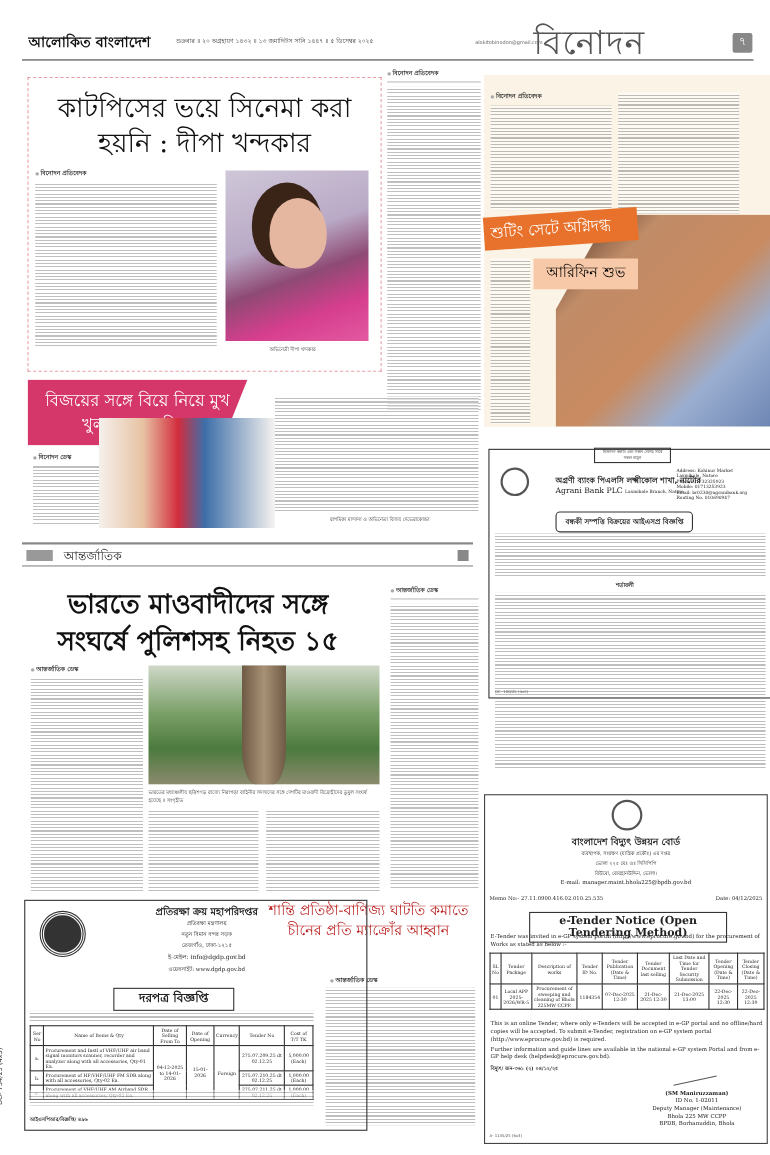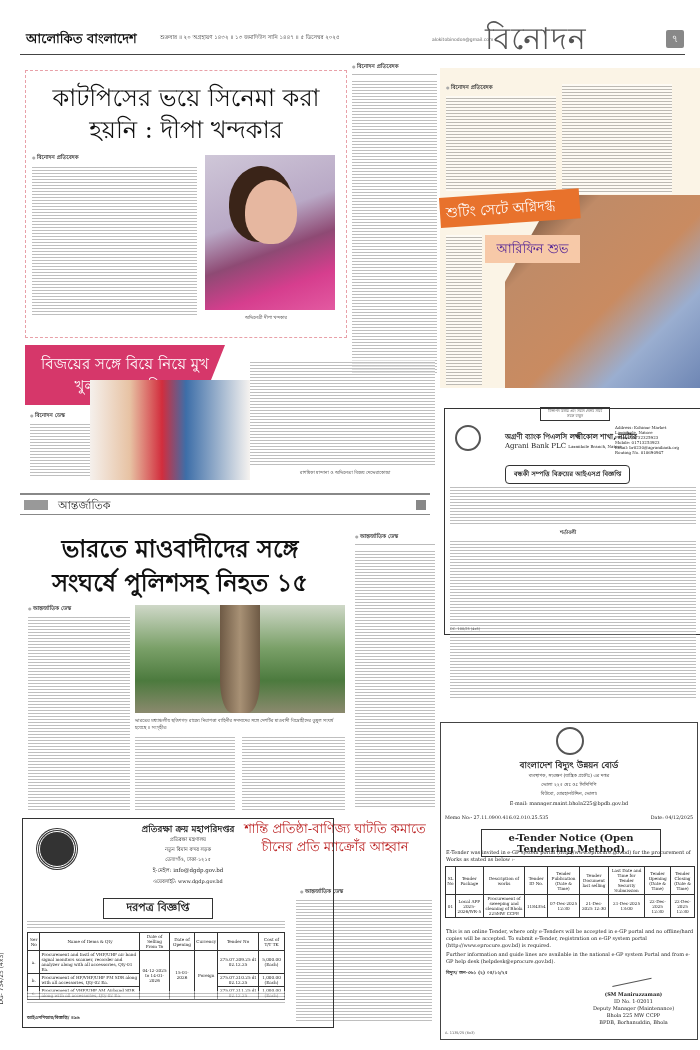--- a/index.html
+++ b/index.html
@@ -20,21 +20,21 @@
   .box1 { left: 25px; top: 70px; width: 322px; height: 268px; border: 1.5px dashed #e8a0a8; }
   .head1 { left: 30px; top: 82px; width: 312px; text-align: center; font-family: "DejaVu Serif", serif; font-size: 24px; line-height: 32px; color: #111; }
   .photo1 { left: 205px; top: 155px; width: 130px; height: 155px; background: linear-gradient(160deg,#cfc7d8 0%,#b9a9c6 40%,#8e4a74 60%,#d63e8e 80%,#e35aa1 100%); }
   .photo1 .face { position:absolute; left:40px; top:25px; width:52px; height:64px; border-radius:50% 50% 45% 45%; background:#e6b7a0; box-shadow:-10px -8px 0 6px #3a2418; }
 
   .col-right1 { left: 352px; top: 60px; width: 85px; }
   .head-small { font-family: "DejaVu Serif", serif; font-size: 12px; line-height: 16px; text-align: center; color: #111; }
 
   .yellow { left: 440px; top: 68px; width: 260px; height: 320px; background: #fbf4e6; }
   .orange-banner { left: 440px; top: 198px; width: 140px; height: 30px; background: #e8722c; color: #fff; font-family: "DejaVu Serif", serif; font-size: 14px; line-height: 30px; padding-left: 6px; transform: rotate(-4deg); transform-origin: left; }
-  .peach-banner { left: 485px; top: 235px; width: 95px; height: 28px; background: #f7c9a8; font-family: "DejaVu Serif", serif; font-size: 13px; line-height: 28px; text-align: center; color: #4c1d95; }
+  .peach-banner { left: 485px; top: 235px; width: 95px; height: 28px; background: #f7c9a8; font-family: "DejaVu Serif", serif; font-size: 13px; line-height: 28px; text-align: center; color: #000000; }
   .photo2 { left: 505px; top: 195px; width: 195px; height: 193px; background: linear-gradient(135deg,#3b2b20 0%,#c08b67 25%,#c98b61 55%,#9aaed0 75%,#6e86b4 100%); clip-path: polygon(25% 0,100% 0,100% 100%,0 100%,0 45%); }
   .pink-head { left: 25px; top: 345px; width: 200px; height: 60px; background: #d6376a; color: #fff; font-family: "DejaVu Serif", serif; font-size: 15px; line-height: 22px; text-align: center; padding-top: 8px; clip-path: polygon(0 0,100% 0,88% 100%,0 100%); }
   .photo3 { left: 90px; top: 380px; width: 160px; height: 100px; background: linear-gradient(90deg,#f5f0ec 0%,#e7c2a3 25%,#d22d3d 45%,#3d6ea8 60%,#f6f3f0 100%); }
 
   .ad1 { left: 444px; top: 408px; width: 258px; height: 227px; border: 1.5px solid #333; }
   .ad1 .title { position:absolute; left:60px; top:12px; font-size:7px; font-weight:bold; }
   .ad1 .en { position:absolute; left:60px; top:26px; font-family:"DejaVu Serif",serif; font-size:7px; }
   .ad1 .addr { position:absolute; left:170px; top:5px; font-family:"DejaVu Serif",serif; font-size:4px; line-height:5px; width:80px; }
   .ad1 .seal { position:absolute; left:10px; top:6px; width:26px; height:26px; border:2px solid #555; border-radius:50%; }
   .ad1 .notice { position:absolute; left:60px; top:44px; border:1px solid #333; border-radius:4px; font-size:6.5px; font-weight:bold; padding:3px 8px; }

